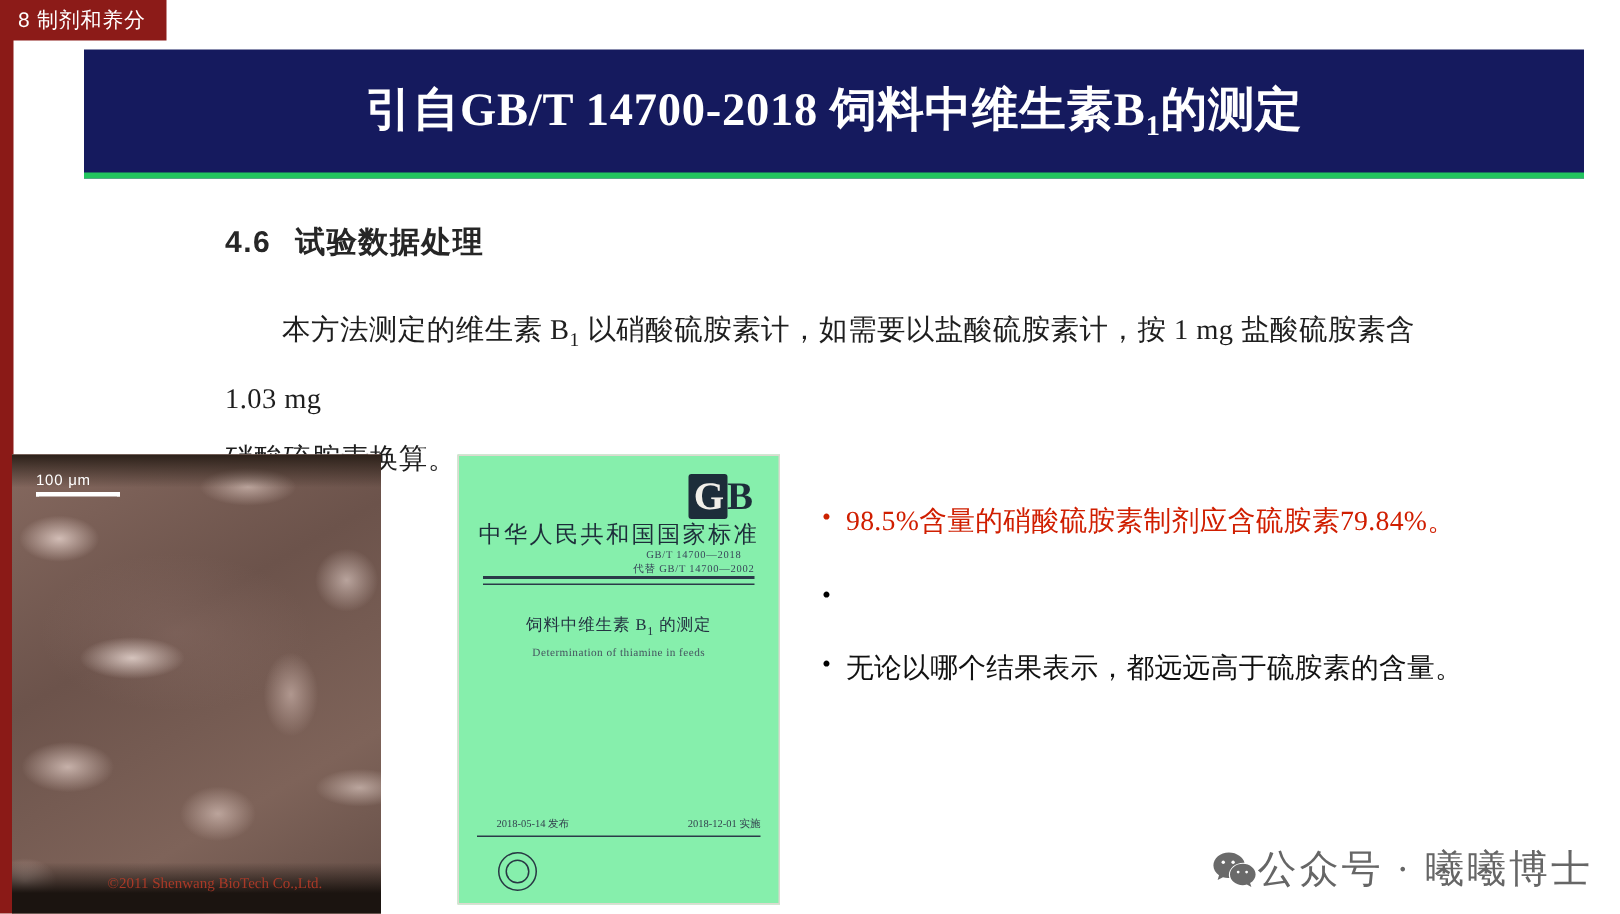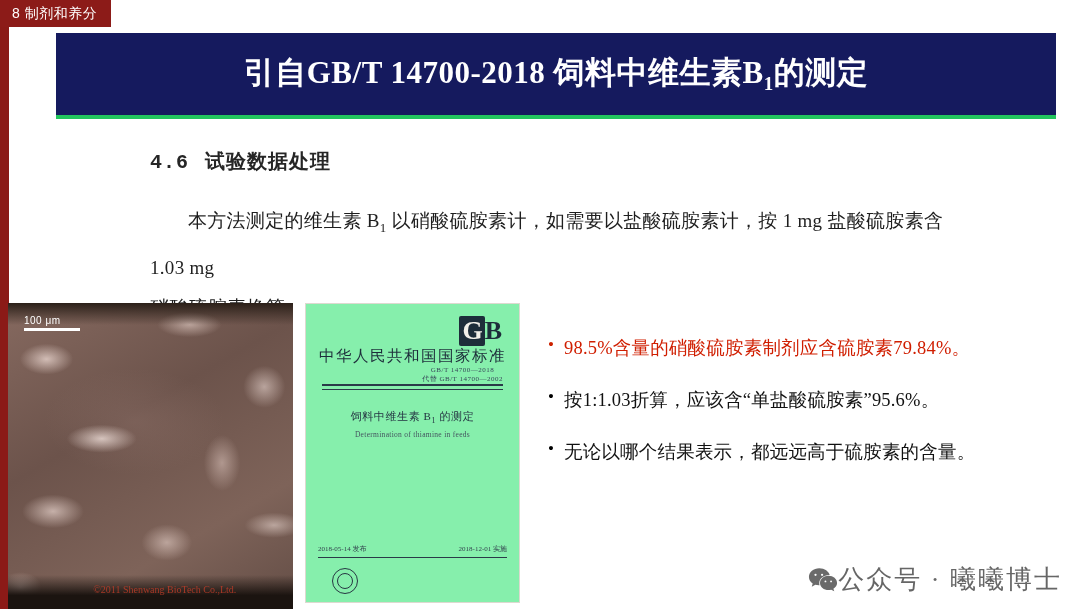--- a/index.html
+++ b/index.html
@@ -72,21 +72,21 @@
   
   .scan-block {
     position: absolute;
     left: 150px;
     top: 148px;
     width: 830px;
     color: #1b1b1b;
     font-family: "Liberation Serif", serif;
   }
   .scan-head {
-    font-family: Liberation Mono, monospace;
+    font-family: Liberation Sans, sans-serif;
     font-weight: bold;
     font-size: 20px;
     letter-spacing: 1px;
     color: #262626;
   }
   .scan-head .num { margin-right: 16px; }
   .scan-para {
     margin-top: 26px;
     font-size: 19px;
     line-height: 40px;
@@ -94,21 +94,21 @@
     letter-spacing: 0.3px;
   }
   .scan-para .indent { display: inline-block; width: 38px; }
   .scan-para .sub { font-size: 13px; vertical-align: sub; }
 
   
   .photo {
     position: absolute;
     left: 8px;
     top: 303px;
-    width: 285px;
+    width: 246px;
     height: 306px;
     overflow: hidden;
     background: #6f5a52;
     z-index: 3;
   }
   .photo .grain {
     position: absolute;
     left: -20px; top: -20px; right: -20px; bottom: -20px;
     background-color: #7b6159;
     background-image:
@@ -240,21 +240,21 @@
   .gb-cover .gb-en {
     position: absolute;
     left: 0; right: 0; top: 126px;
     text-align: center;
     font-size: 7.5px;
     color: #44545f;
     letter-spacing: 0.3px;
   }
   .gb-cover .date-left {
     position: absolute;
-    left: 12px; bottom: 48px;
+    left: 25px; bottom: 48px;
     font-size: 7px;
     color: #33434f;
   }
   .gb-cover .date-right {
     position: absolute;
     right: 12px; bottom: 48px;
     font-size: 7px;
     color: #33434f;
   }
   .gb-cover .bottom-rule {
@@ -395,21 +395,20 @@
   <div class="emblem"></div>
 </div>
 
 <div class="bullets">
   <div class="bullet-row red">
     <span class="dot">•</span>
     <span class="txt">98.5%含量的硝酸硫胺素制剂应含硫胺素79.84%。</span>
   </div>
   <div class="bullet-row">
     <span class="dot">•</span>
-    <span class="txt">按1:1.03折算，应该含“单盐酸硫胺素”95.6%。</span>
   </div>
   <div class="bullet-row">
     <span class="dot">•</span>
     <span class="txt">无论以哪个结果表示，都远远高于硫胺素的含量。</span>
   </div>
 </div>
 
 <div class="account">
   <span class="wechat-icon">
     <svg viewBox="0 0 32 26" width="30" height="25" aria-hidden="true">

